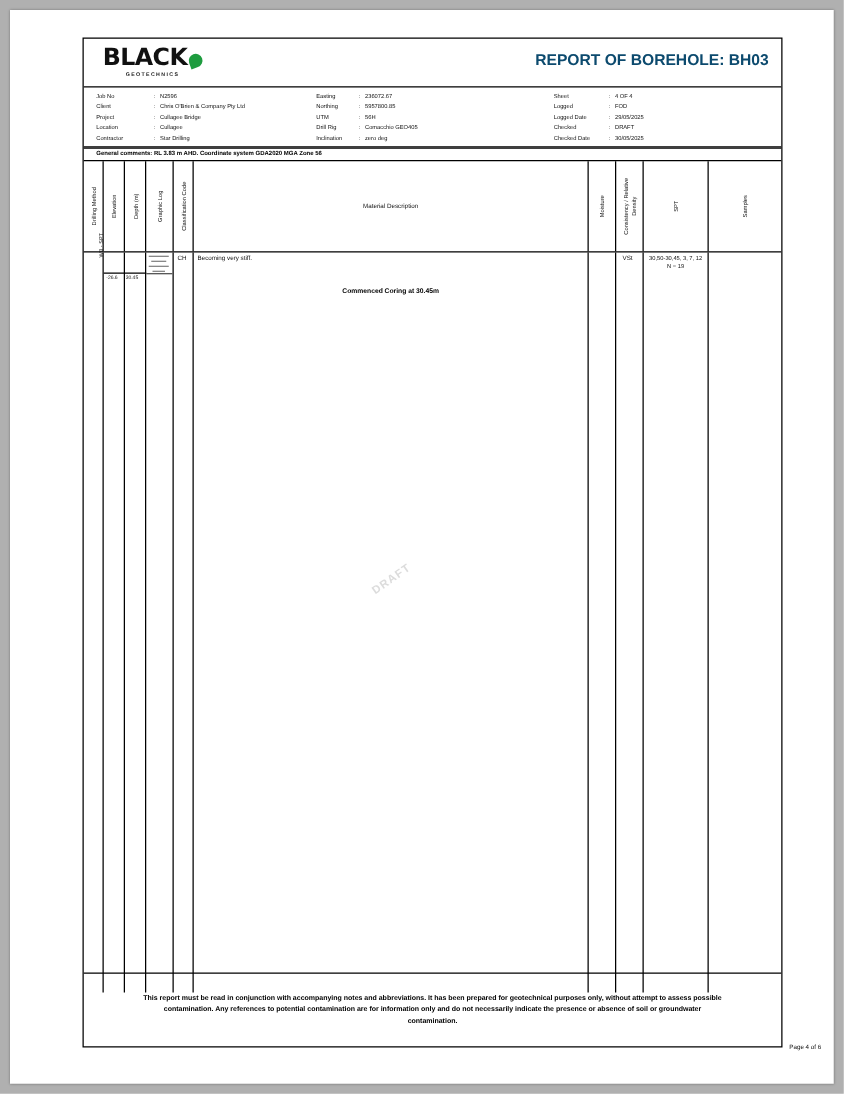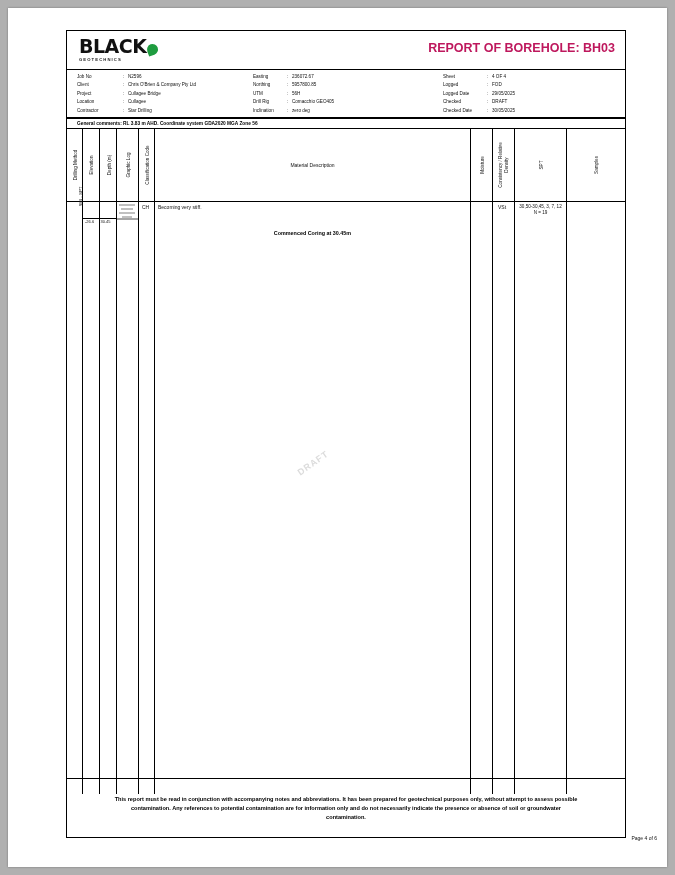--- a/index.html
+++ b/index.html
@@ -19,38 +19,38 @@
     position:absolute;left:58px;top:22px;
     width:560px;height:808px;
     border:1px solid #000;
     box-sizing:border-box;
   }
   
   .hdr{
     position:relative;height:38px;border-bottom:1px solid #000;
   }
   .logo{
-    position:absolute;left:12px;top:6px;width:110px;
+    position:absolute;left:0;top:6px;width:110px;text-align:center;
   }
   .logo .word{
     font-family:"DejaVu Sans", sans-serif;
     font-weight:bold;font-size:19px;letter-spacing:-0.5px;
     color:#111;line-height:19px;
   }
   .logo .leaf{
     display:inline-block;width:11px;height:11px;border-radius:50% 50% 50% 0;
     background:#1e9c3f;transform:rotate(-20deg);margin-left:1px;position:relative;top:2px;
   }
   .logo .sub{
     font-size:4.2px;letter-spacing:1.1px;color:#1a1a1a;margin-top:1px;
     font-family:"Liberation Sans", sans-serif;font-weight:bold;
   }
   .rep-title{
     position:absolute;right:10px;top:10px;
-    font-size:12.5px;font-weight:bold;color:#be185d;
+    font-size:12.5px;font-weight:bold;color:#0c4a6e;
   }
   
   .info{
     border-bottom:1px solid #000;
     padding:3px 0 2px 0;
   }
   .inforow{display:flex;font-size:4.6px;line-height:8.4px;color:#111;}
   .c1{width:186px;padding-left:10px;box-sizing:border-box;}
   .c2{width:190px;box-sizing:border-box;}
   .c3{width:170px;box-sizing:border-box;}

